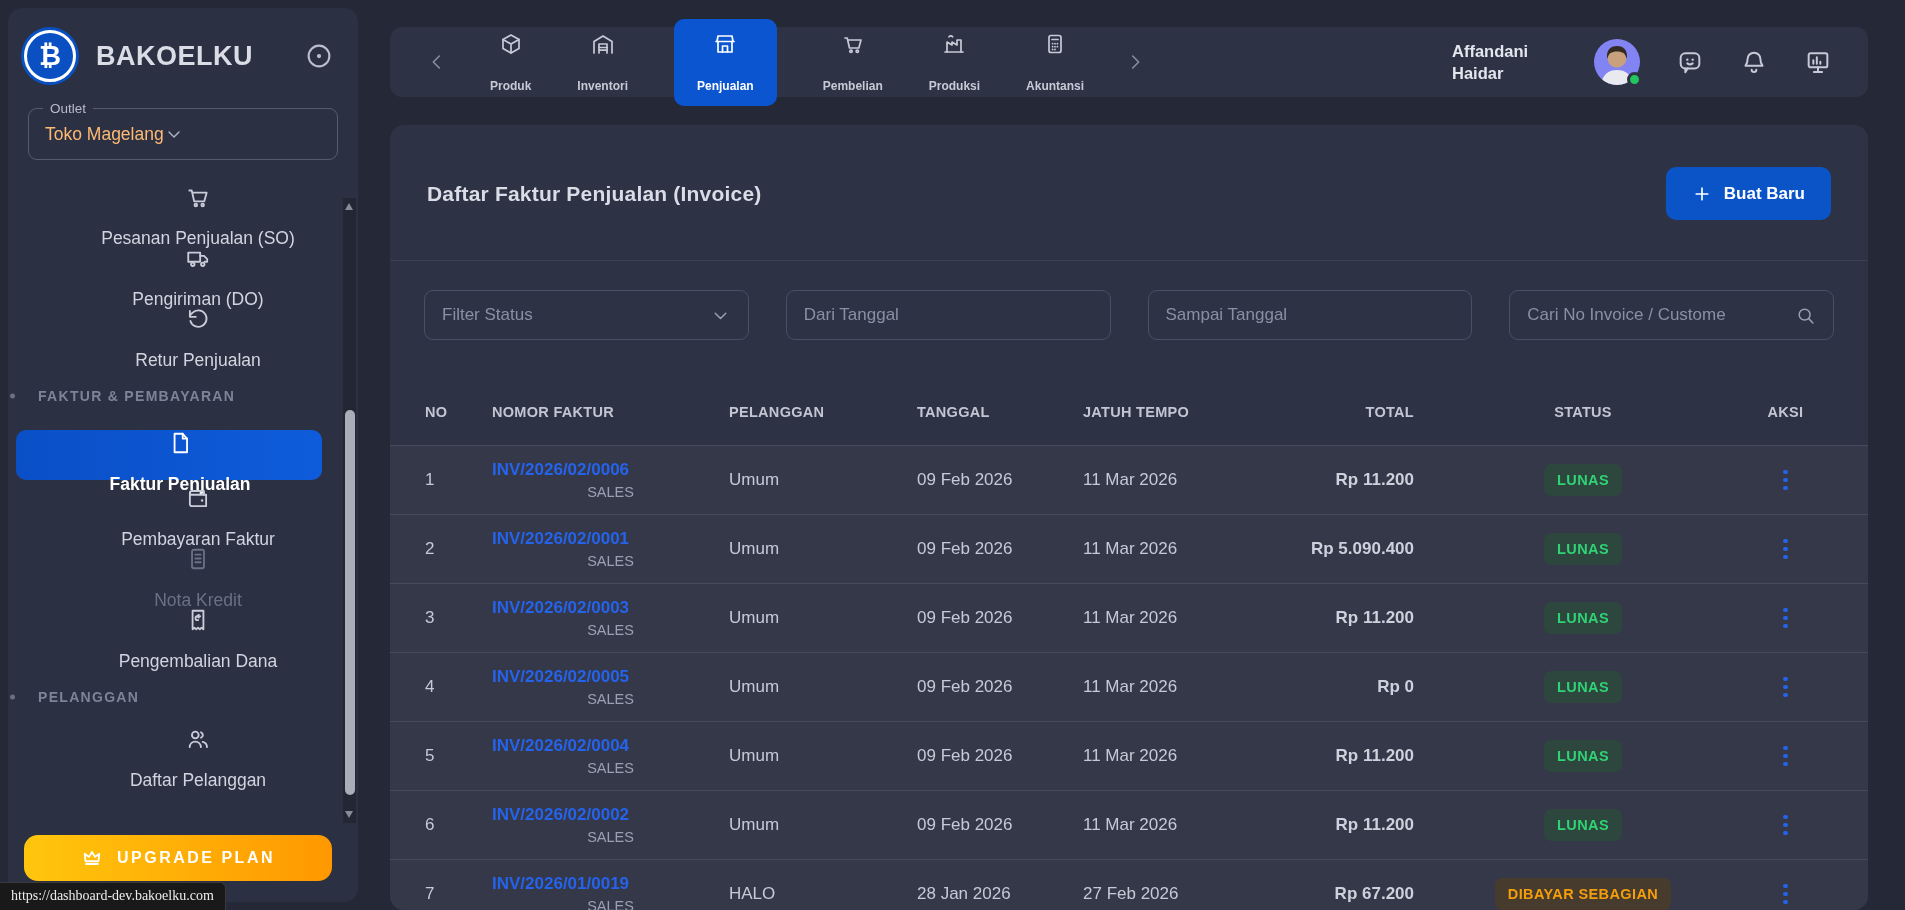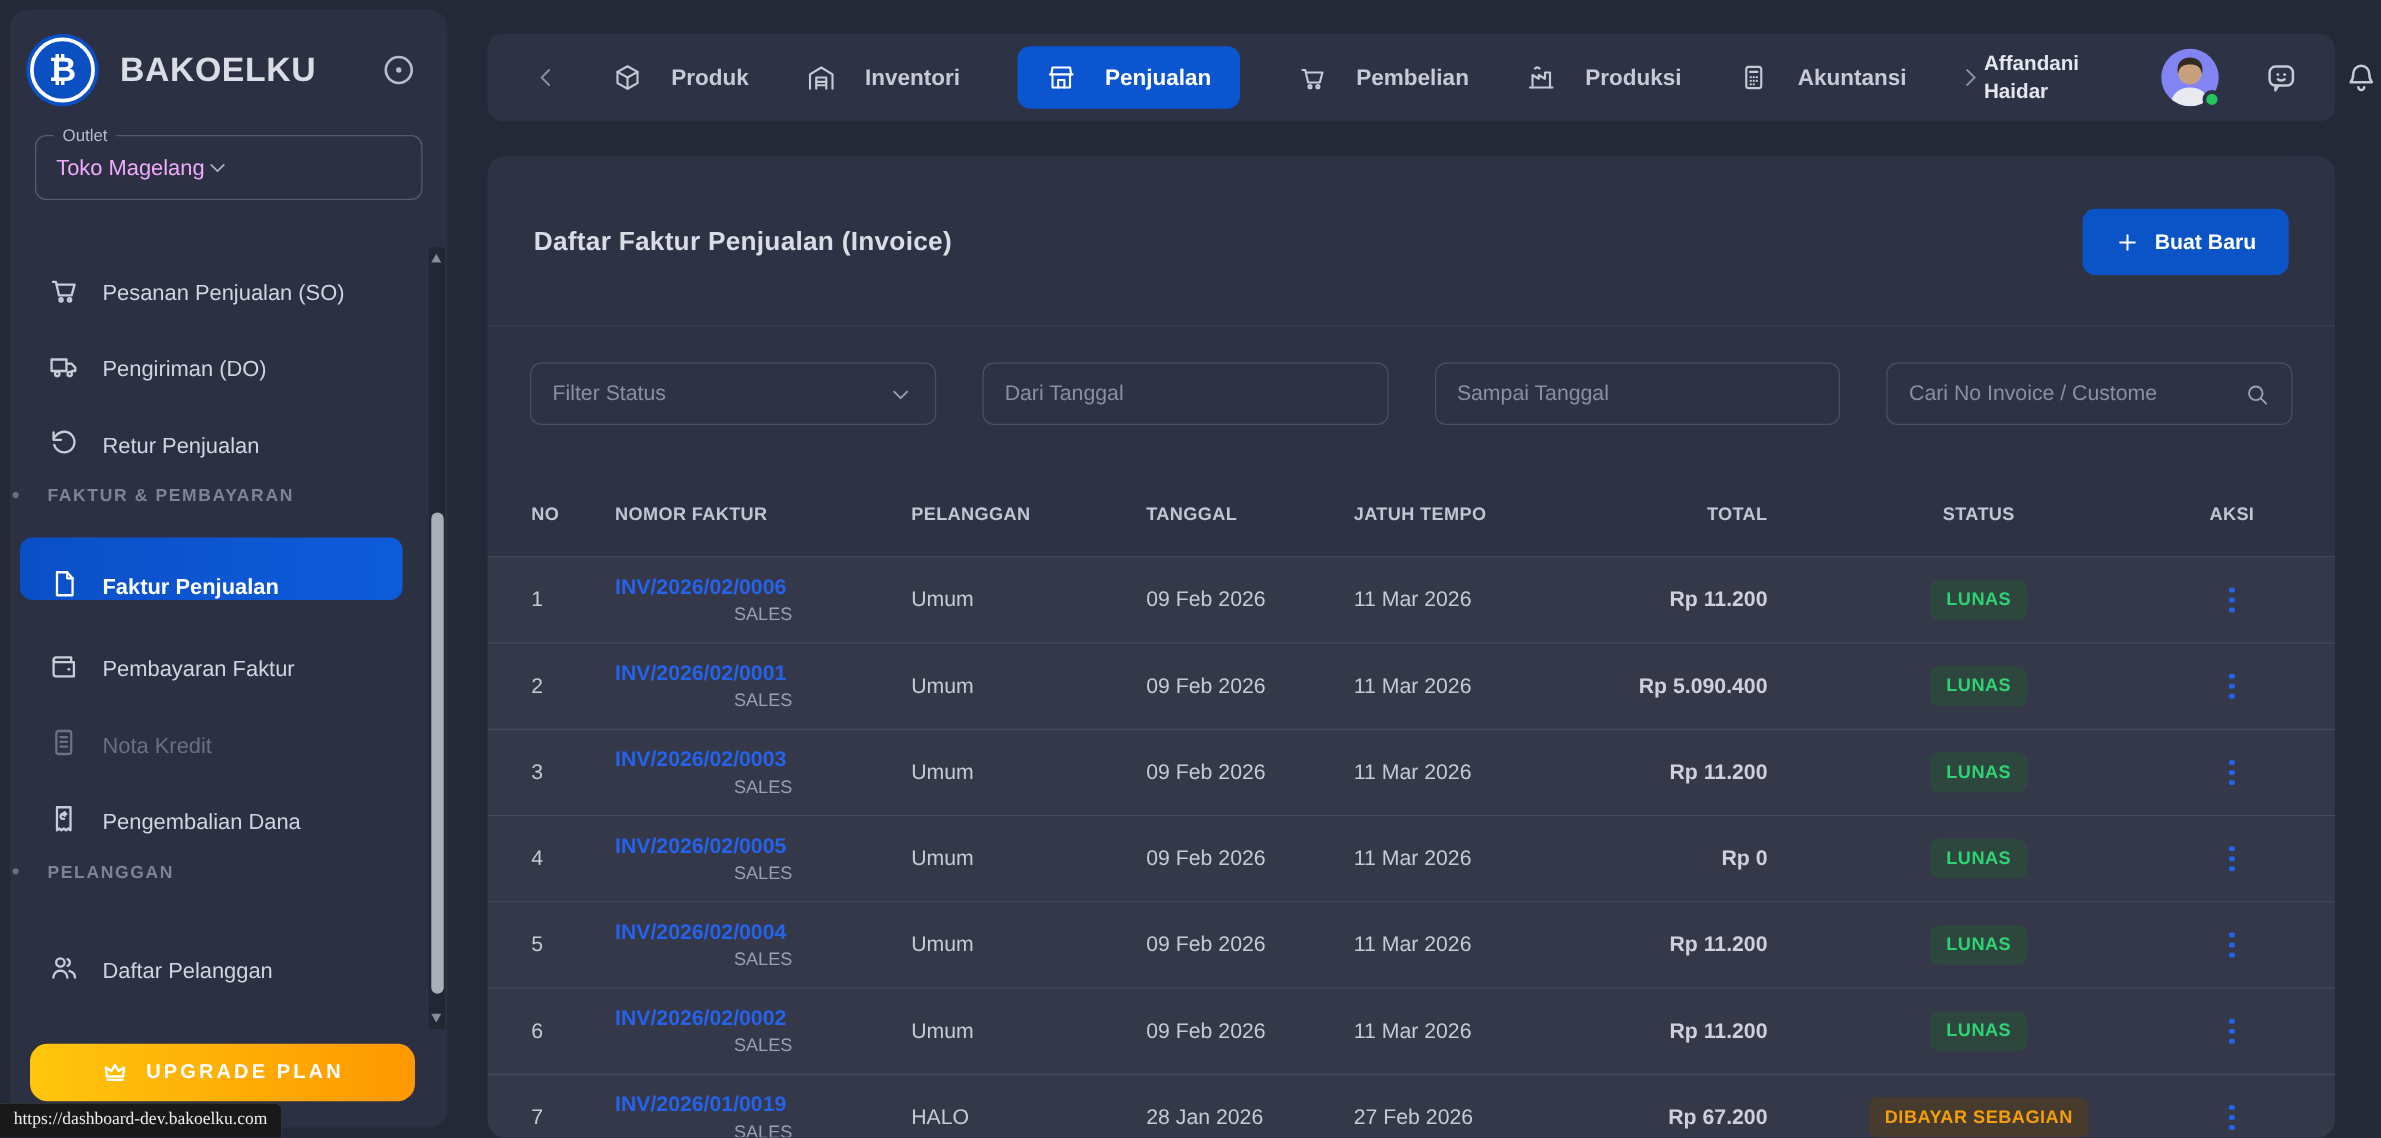--- a/index.html
+++ b/index.html
@@ -14,43 +14,43 @@
   svg.ic{width:26px;height:26px;stroke:currentColor;fill:none;stroke-width:1.7;stroke-linecap:round;stroke-linejoin:round;flex:none;}
 
   
   .sidebar{position:absolute;left:8px;top:8px;width:350px;height:894px;background:#2b3042;border-radius:14px;}
   .brand-row{display:flex;align-items:center;padding:22px 24px 0 16px;}
   .logo-badge{width:52px;height:52px;border-radius:50%;background:#0a50c2;border:3px solid #fff;box-shadow:0 0 0 3px #0a50c2;display:flex;align-items:center;justify-content:center;color:#fff;font-size:27px;font-weight:700;}
   .brand-name{font-size:27px;font-weight:800;letter-spacing:.5px;color:#dadce6;margin-left:20px;}
   .pin-toggle{margin-left:auto;color:#b9bdcc;display:flex;}
   .outlet{position:relative;margin:26px 20px 0;height:52px;border:1px solid #565b6e;border-radius:9px;display:flex;align-items:center;justify-content:flex-start;padding:0 16px;cursor:pointer;}
   .outlet-label{position:absolute;top:0;left:14px;transform:translateY(-55%);background:#2b3042;padding:0 7px;font-size:13.5px;color:#b7bbc9;}
-  .outlet-value{font-size:17.5px;color:#f0abfc;}
+  .outlet-value{font-size:17.5px;color:#fdba74;}
   .outlet .ic{width:20px;height:20px;color:#aeb2c0;}
   .menu{margin-top:24px;}
-  .sitem{display:flex;align-items:flex-end;gap:18px;height:61px;padding-left:30px;font-size:17.5px;color:#d2d5e0;cursor:pointer;}
+  .sitem{display:flex;align-items:center;gap:18px;height:61px;padding-left:30px;font-size:17.5px;color:#d2d5e0;cursor:pointer;flex-direction:column;}
   .sitem .ic{color:#c9cdd9;}
   .sitem.active{background:linear-gradient(90deg,#0a4fc6,#0e5cdb);color:#fff;border-radius:10px;margin:5px 36px 5px 8px;padding-left:22px;height:50px;font-weight:700;}
   .sitem.active .ic{color:#fff;}
   .sitem.disabled,.sitem.disabled .ic{color:#6b7084;}
   .ssec{position:relative;display:flex;align-items:center;height:58px;padding-left:30px;font-size:14px;font-weight:700;letter-spacing:1.3px;color:#7e8397;}
   .ssec::before{content:"";position:absolute;left:2px;top:50%;transform:translateY(-50%);width:5px;height:5px;border-radius:50%;background:#6a6f82;}
   .upgrade-btn{position:absolute;left:16px;bottom:21px;width:308px;height:46px;border:none;border-radius:14px;background:linear-gradient(90deg,var(--upA),var(--upB));color:#fff;font-family:inherit;font-size:16px;font-weight:800;letter-spacing:2.5px;display:flex;align-items:center;justify-content:center;gap:14px;cursor:pointer;}
   .upgrade-btn .ic{width:22px;height:22px;stroke-width:2;}
   .sb-scroll{position:absolute;right:2px;top:190px;width:13px;height:625px;background:#232633;}
   .sb-up{position:absolute;top:5px;left:2px;width:0;height:0;border-left:4.5px solid transparent;border-right:4.5px solid transparent;border-bottom:7px solid #878c98;}
   .sb-down{position:absolute;bottom:5px;left:2px;width:0;height:0;border-left:4.5px solid transparent;border-right:4.5px solid transparent;border-top:7px solid #878c98;}
   .sb-thumb{position:absolute;top:212px;left:1.5px;width:10px;height:385px;border-radius:5px;background:#a9aeb9;}
 
   
   .topbar{position:absolute;left:390px;top:27px;width:1478px;height:70px;background:#2d3245;border-radius:12px;display:flex;align-items:center;padding:0 36px;}
   .nav-chev{color:#8a8fa0;display:flex;cursor:pointer;}
   .nav-chev .ic{width:22px;height:22px;}
   .tabs{display:flex;align-items:center;gap:46px;margin-left:42px;}
-  .tab{display:flex;align-items:center;gap:23px;font-size:18px;font-weight:700;color:#c7cad6;cursor:pointer;white-space:nowrap;}
+  .tab{display:flex;align-items:center;gap:23px;font-size:12px;font-weight:700;color:#c7cad6;cursor:pointer;white-space:nowrap;flex-direction:column;}
   .tab .ic{width:24px;height:24px;}
   .tab.active{background:var(--accent);color:#fff;padding:13px 23px;border-radius:10px;}
   .tabs-right{margin-left:40px;}
   .user-cluster{margin-left:auto;display:flex;align-items:center;gap:36px;}
   .user-name{font-size:16.5px;font-weight:600;color:#e4e6ee;width:106px;line-height:1.35;}
   .avatar{position:relative;width:46px;height:46px;flex:none;cursor:pointer;}
   .avatar-ring{width:46px;height:46px;border-radius:50%;background:#8184f2;overflow:hidden;}
   .status-dot{position:absolute;right:-2px;bottom:-2px;width:15px;height:15px;border-radius:50%;background:#22c55e;border:3px solid #2d3245;}
   .icon-btn{color:#c6cad6;display:flex;cursor:pointer;}
 

